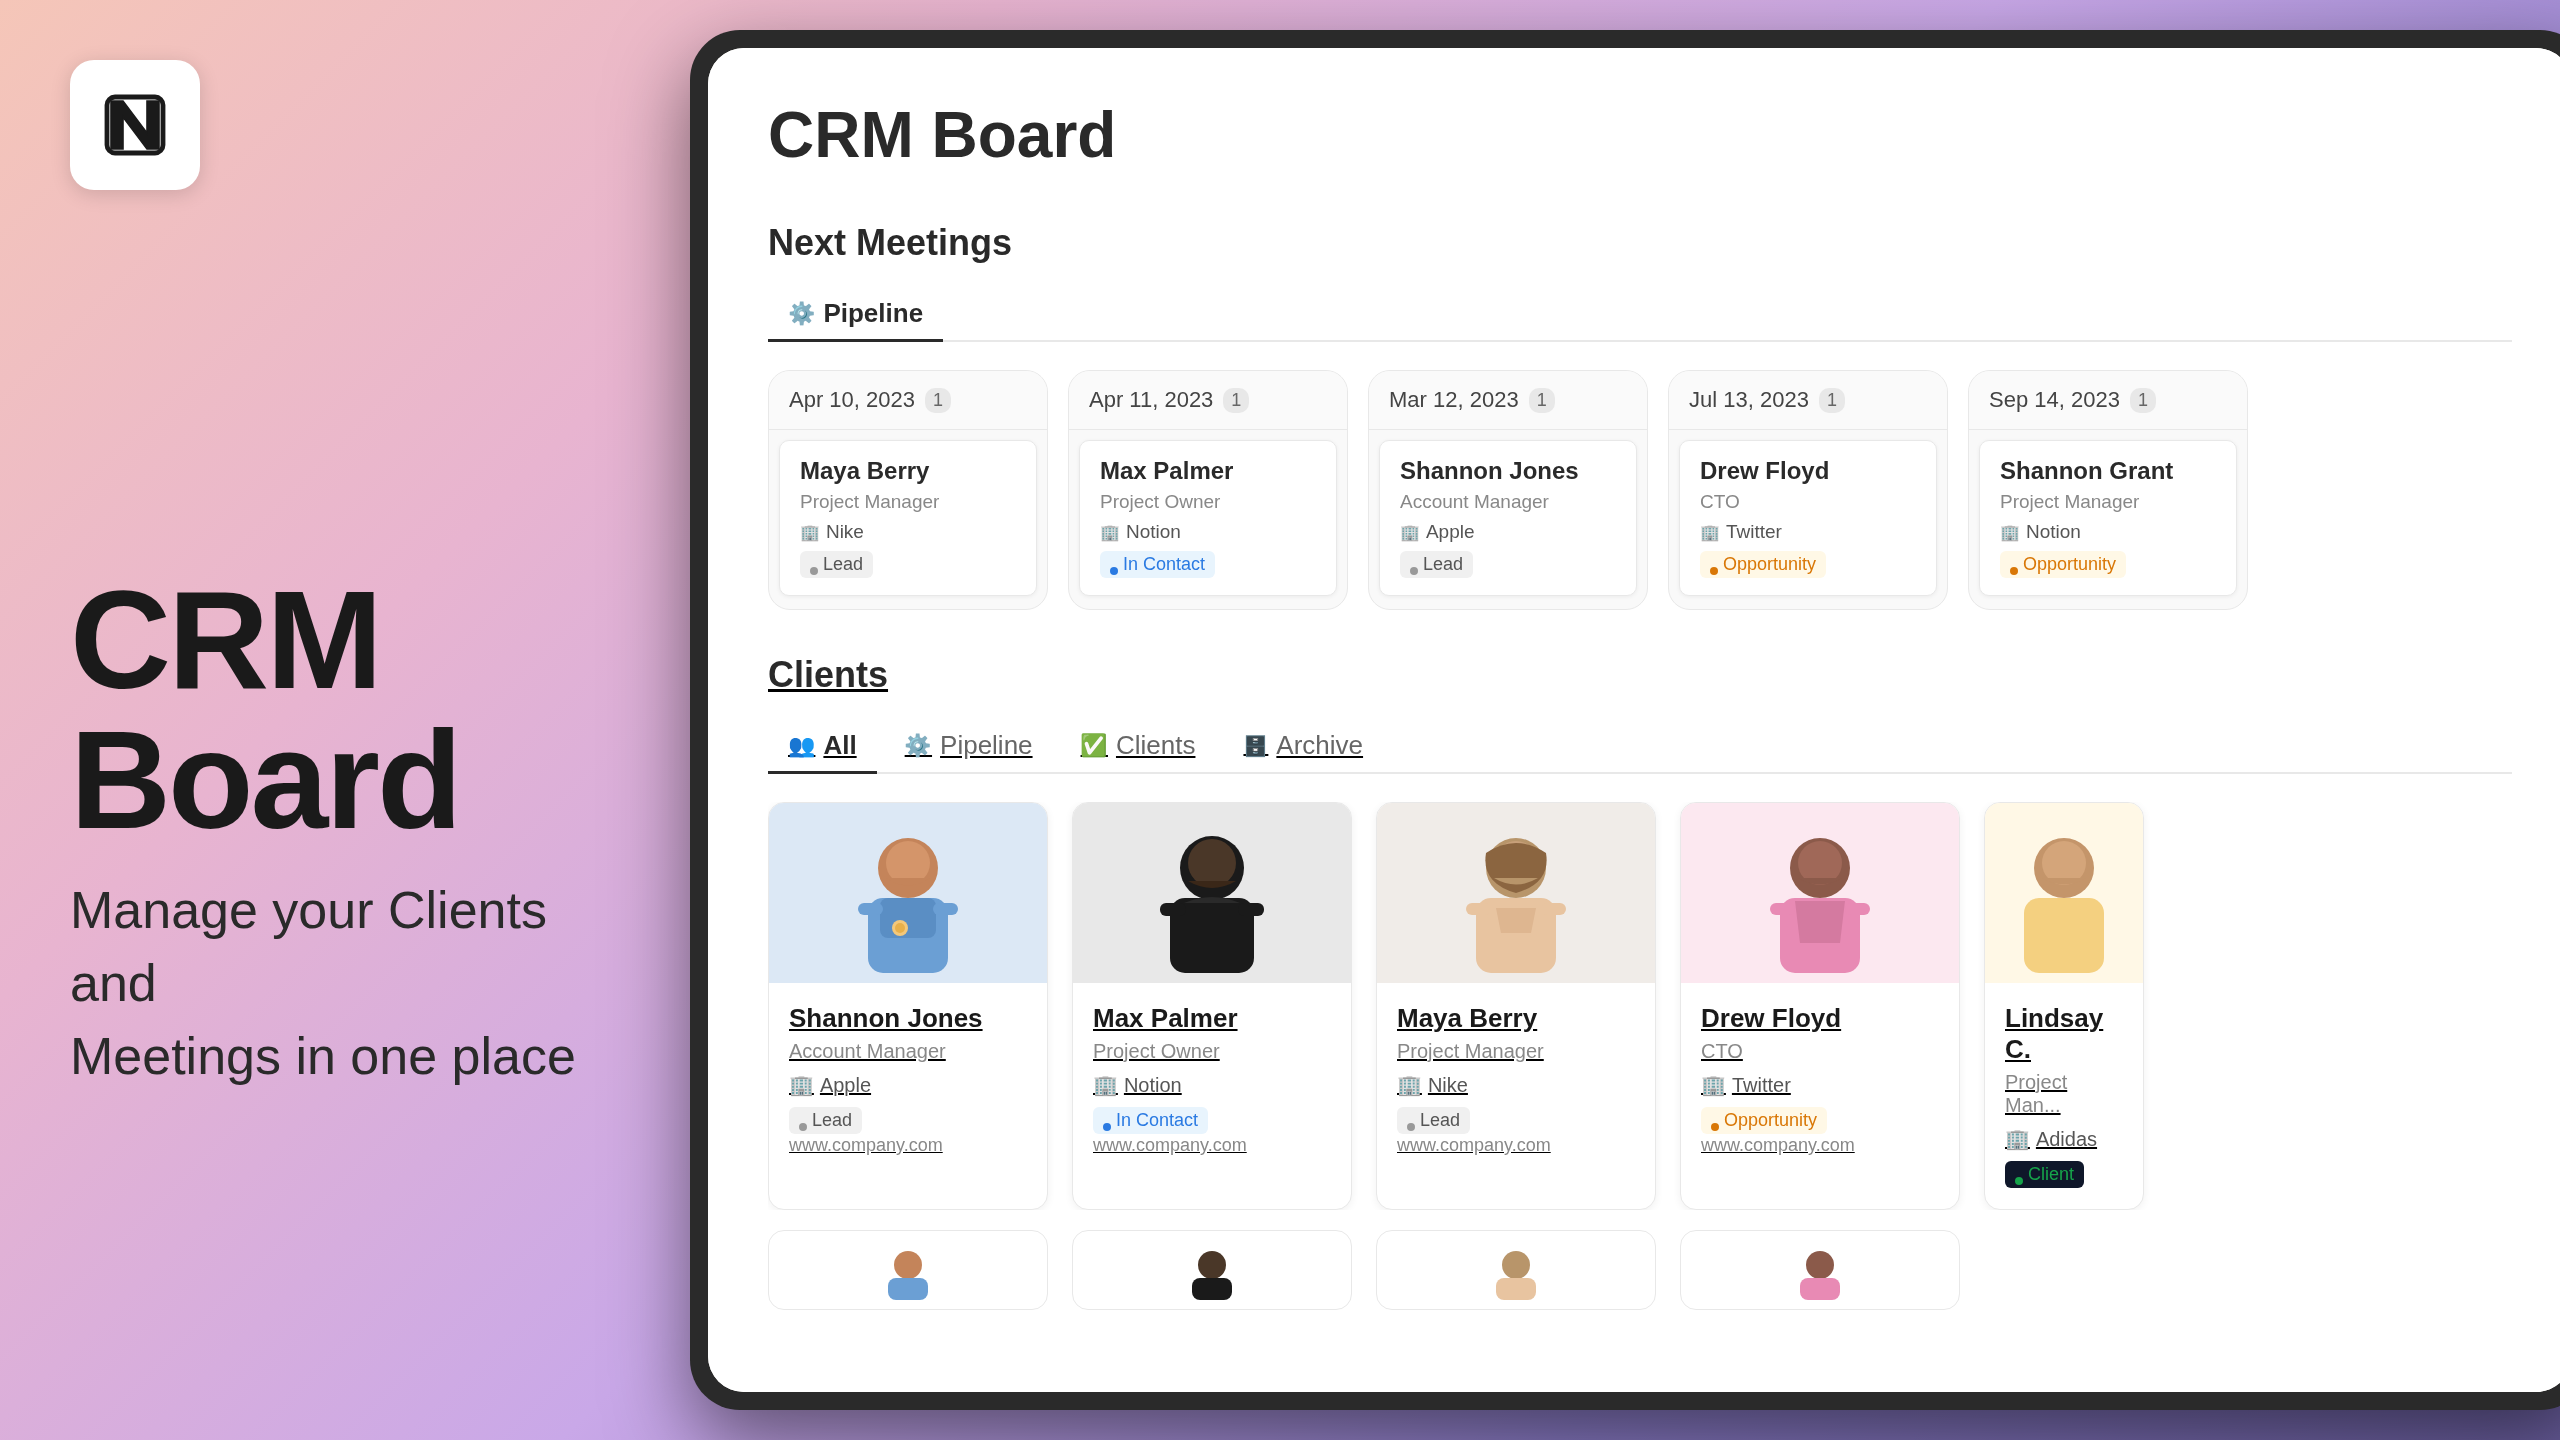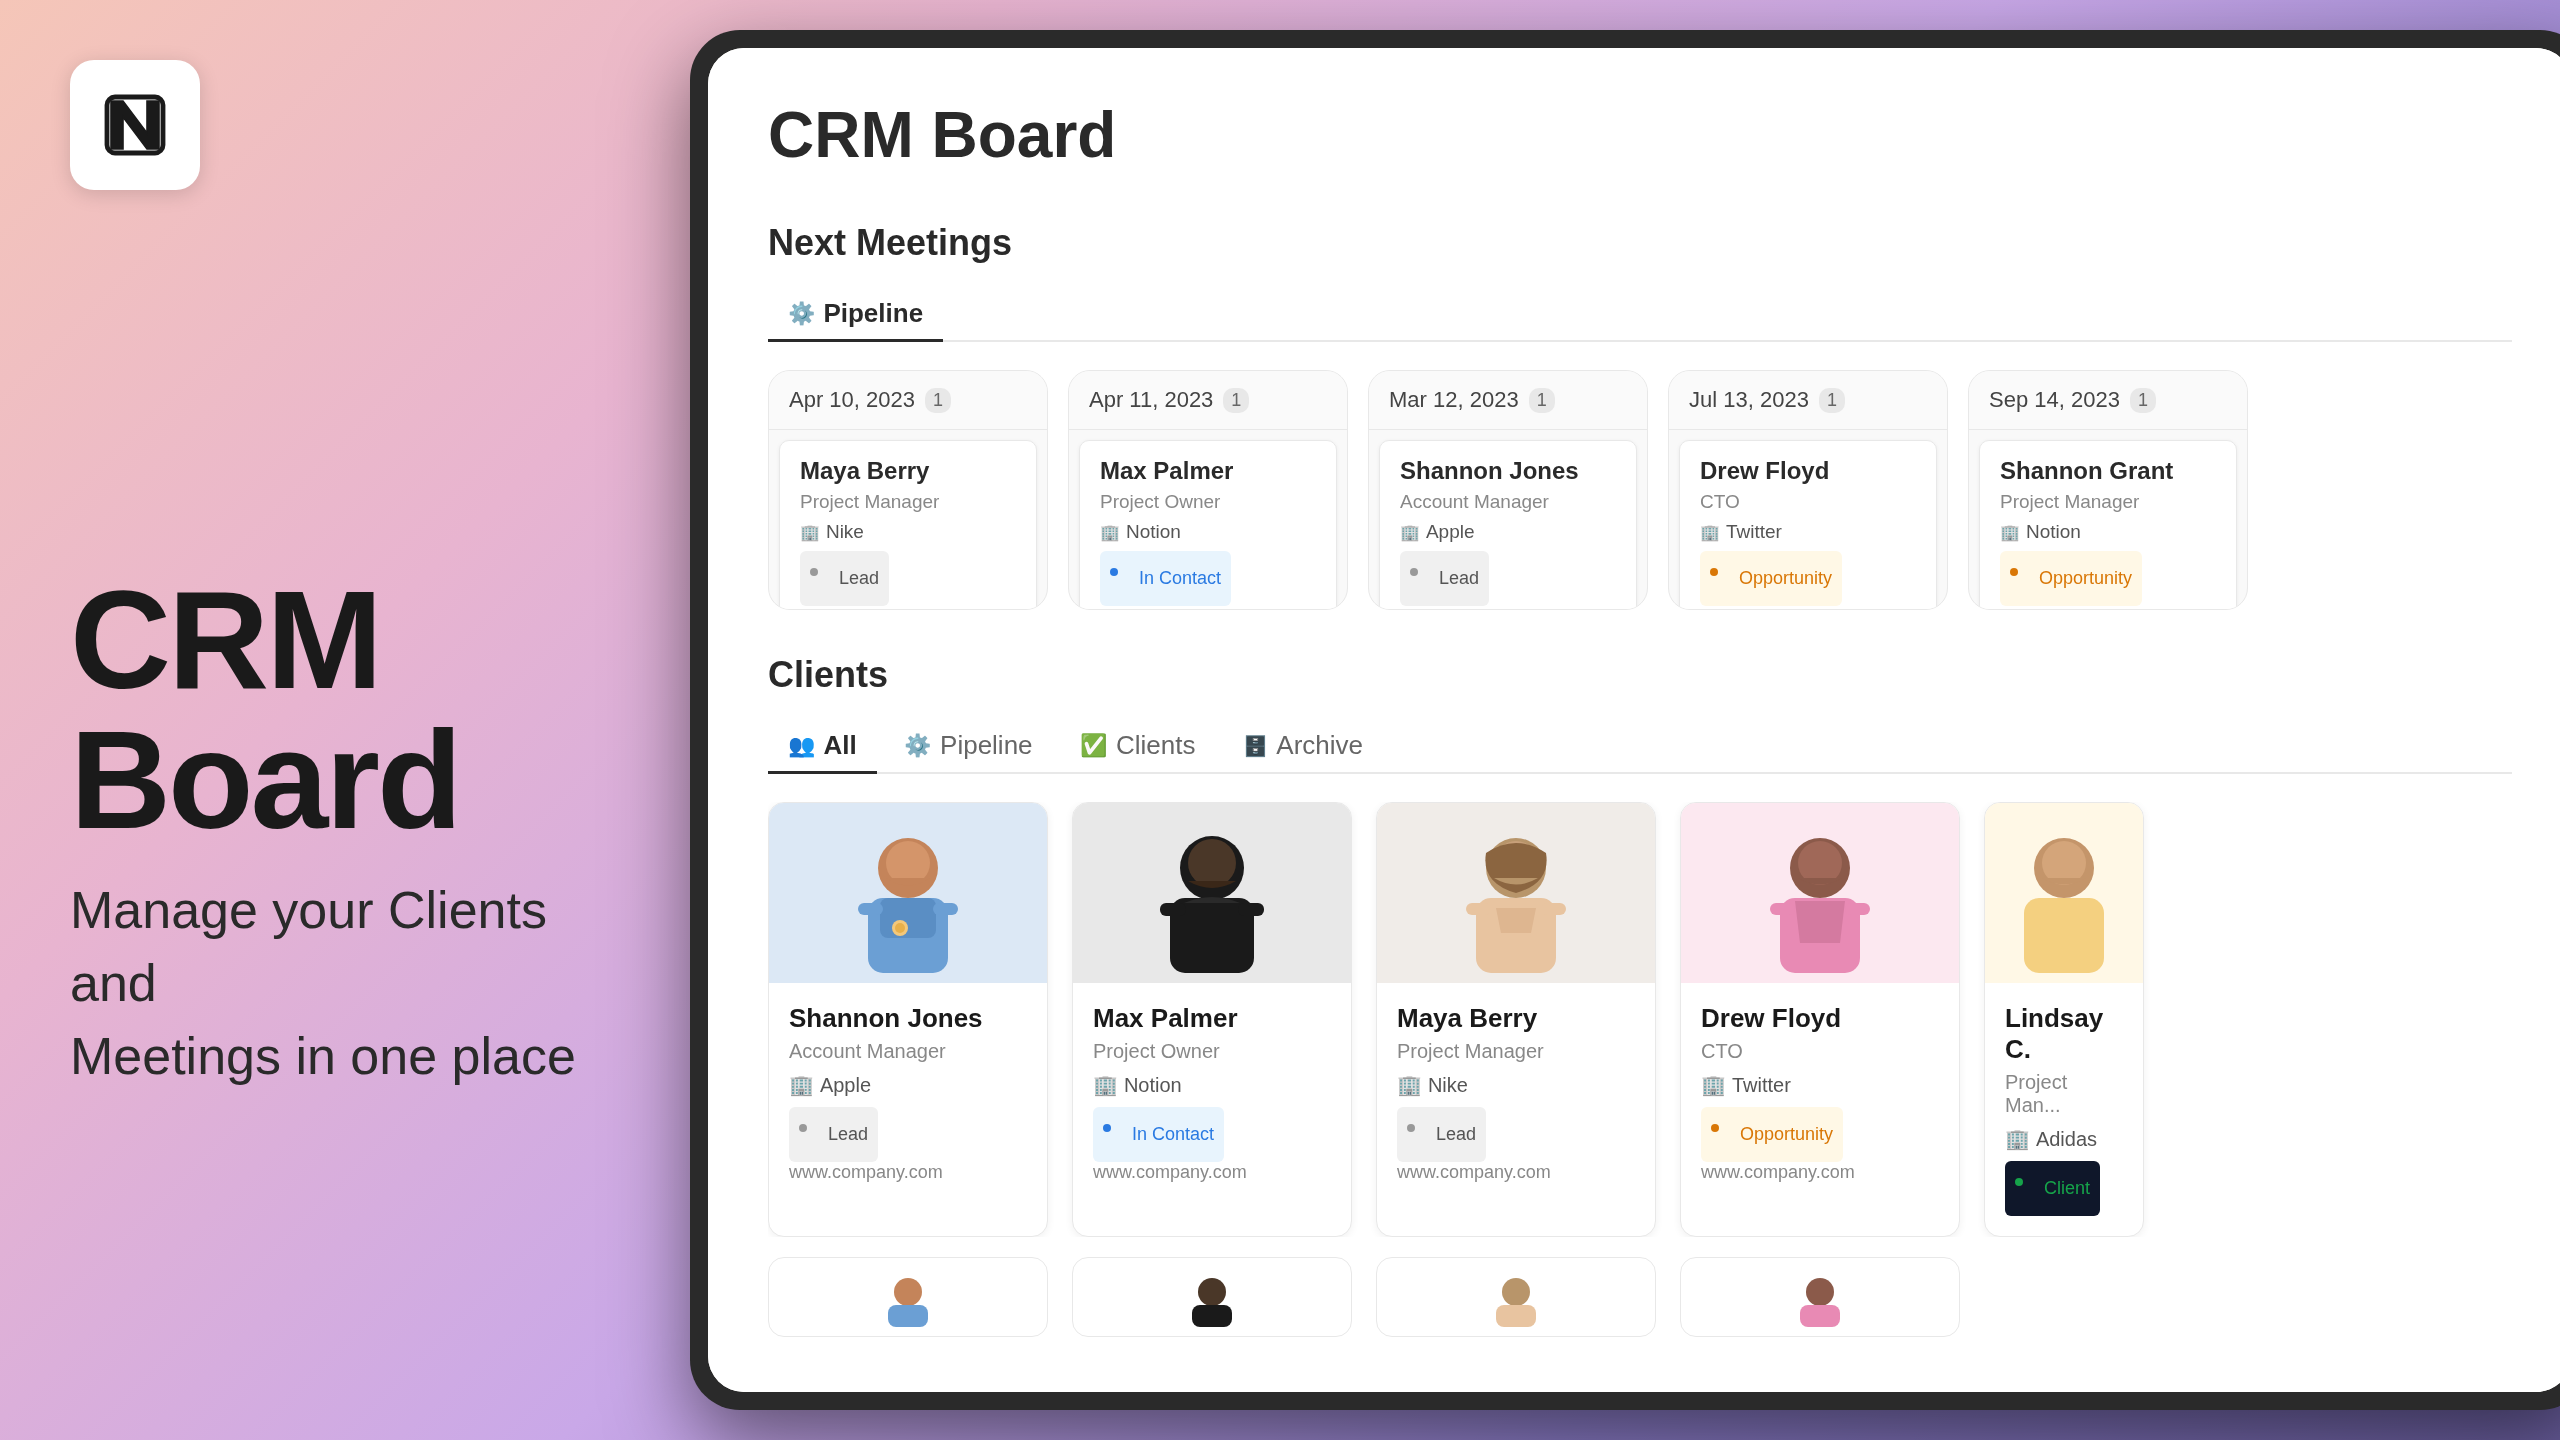--- a/index.html
+++ b/index.html
@@ -199,23 +199,23 @@
       color: #555;
       margin-bottom: 8px;
     }
 
     .company-icon {
       font-size: 16px;
     }
 
     .status-badge {
       display: inline-flex;
-      align-items: flex-start;
-      gap: 21px;
-      padding: 17px 10px;
+      align-items: flex-end;
+      gap: 5px;
+      padding: 3px 10px;
       border-radius: 6px;
       font-size: 18px;
       font-weight: 500;
     }
 
     .status-lead {
       background: #f0f0f0;
       color: #555;
     }
 
@@ -252,20 +252,21 @@
       gap: 8px;
       padding: 10px 20px;
       font-size: 20px;
       color: #aaa;
       cursor: pointer;
     }
 
     
     .clients-section {
       margin-top: 44px;
+      text-decoration: underline;
     }
 
     .clients-tab-bar {
       display: flex;
       gap: 8px;
       margin-bottom: 28px;
       border-bottom: 2px solid #e8e8e8;
       padding-bottom: 0;
     }
 

